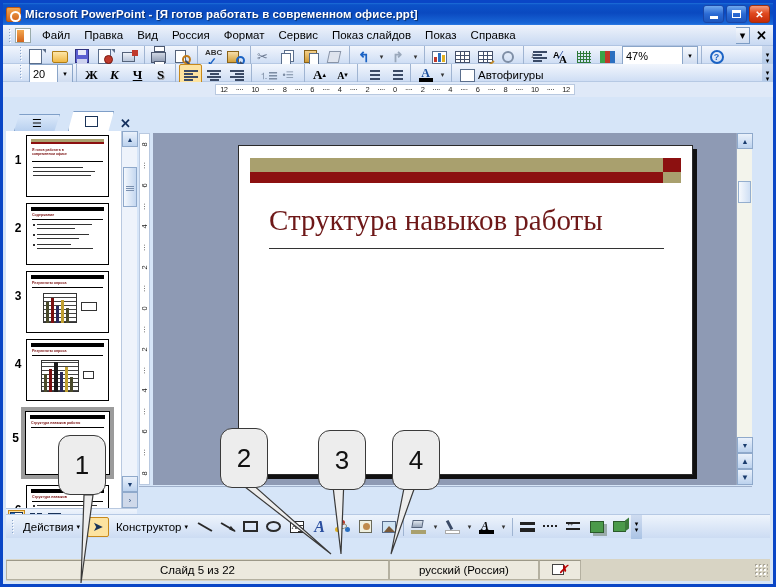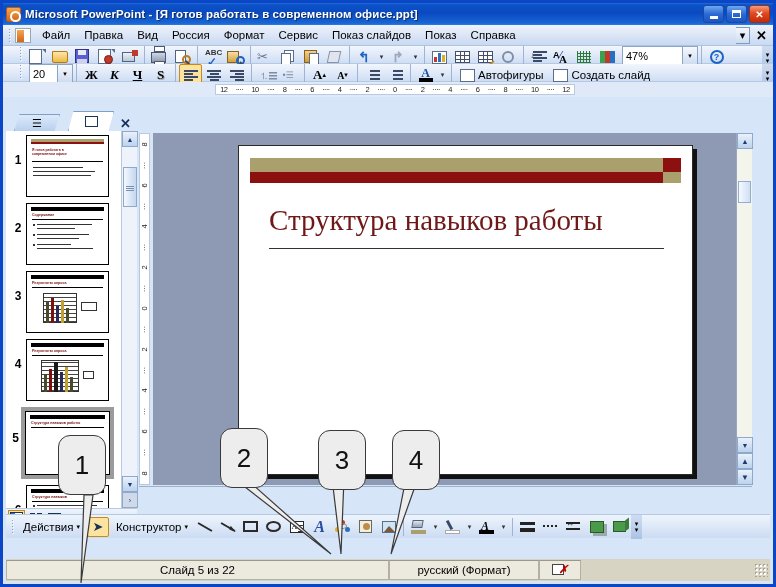--- a/index.html
+++ b/index.html
@@ -506,24 +506,20 @@
         <span class="fcol-ic" style="color:#1b4f9c">A</span>
         <span class="fcol-bar"></span>
         </div>
       </div>
     <div class="drop-ar">▾</div>
     <div class="sep"></div>
     <div class="tb-txtbtn">
       <span class="design-ic"></span>
       <span>Автофигуры</span>
     </div>
-    <div class="tb-txtbtn">
-      <span class="newsl-ic"></span>
-      <span>Создать слайд</span>
-    </div>
     <div class="ovf">▾<br>▾</div>
   </div>
 
   <div class="ruler-h">
     <div class="rbody" id="hruler">
         <span>12</span>
         <span style="font-size: 7px; color: rgb(34, 34, 34);">····</span>
         <span>10</span>
         <span style="font-size: 7px; color: rgb(34, 34, 34);">····</span>
         <span>8</span>
@@ -811,21 +807,21 @@
         <span class="dshadow"></span>
       </div>
     <div class="tb-btn">
         <span class="d3d"></span>
       </div>
     <div class="ovf" style="margin-left:0">▾<br>▾</div>
   </div>
 
   <div class="statusbar">
     <div class="st-cell" style="width:383px">Слайд 5 из 22</div>
-    <div class="st-cell" style="width:150px">русский (Формат)</div>
+    <div class="st-cell" style="width:150px">русский (Россия)</div>
     <div class="st-cell" style="width:42px">
       <span class="spell-ic">
           <i class="bk"></i>
           <i class="x">✗</i>
         </span>
     </div>
     <div class="grip-dots"></div>
   </div>
 
   <svg class="tail" style="left:0;top:0;width:776px;height:587px">

